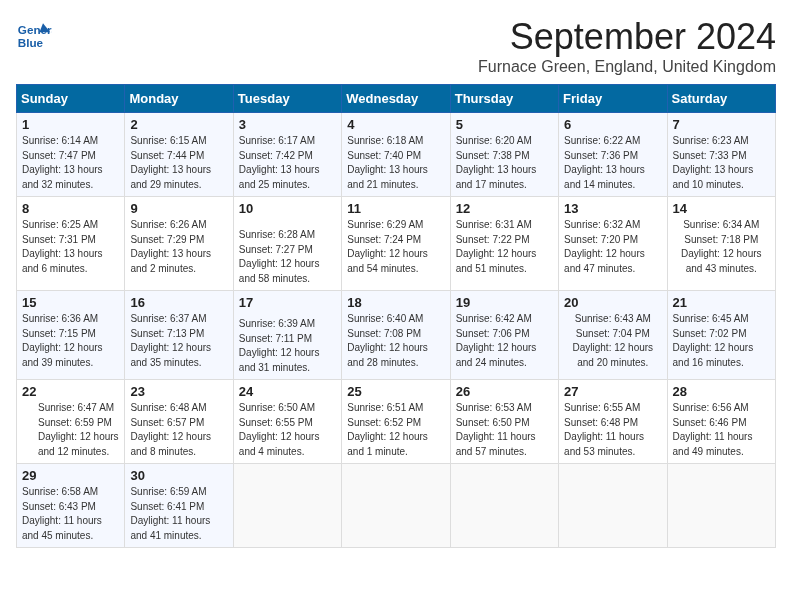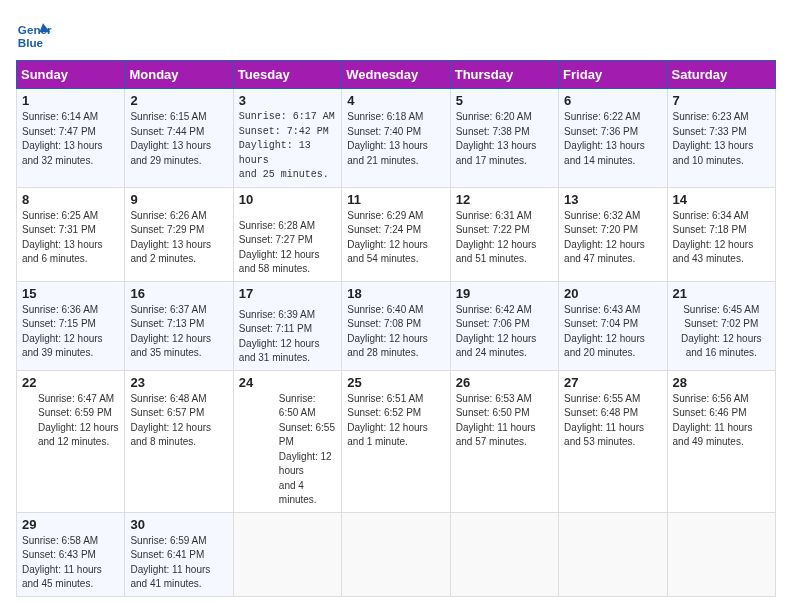--- a/index.html
+++ b/index.html
@@ -36,21 +36,21 @@
     .location {
       font-size: 16px;
       color: #444;
     }
     table {
       width: 100%;
       border-collapse: collapse;
       font-size: 11px;
     }
     thead tr {
-      background-color: #a21caf;
+      background-color: #0369a1;
       color: #fff;
     }
     thead th {
       padding: 6px 4px;
       text-align: left;
       font-size: 13px;
       font-weight: bold;
       border: 1px solid #2060b0;
     }
     tbody tr {
@@ -88,20 +88,22 @@
 
 <div class="header">
   <div class="logo">
     <svg class="logo-icon" viewBox="0 0 40 40">
       <text x="2" y="20" font-size="13" font-weight="bold" fill="#1a5fa8">General</text>
       <text x="2" y="34" font-size="13" font-weight="bold" fill="#1a5fa8">Blue</text>
       <polygon points="30,8 38,18 26,18" fill="#1a5fa8"></polygon>
     </svg>
   </div>
   <div class="title-block">
+    <div class="month-title">September 2024</div>
+    <div class="location">Furnace Green, England, United Kingdom</div>
   </div>
 </div>
 
 <table>
   <thead>
     <tr>
     <th>Sunday</th>
         <th>Monday</th>
         <th>Tuesday</th>
         <th>Wednesday</th>
@@ -121,21 +123,21 @@
         </td>
         <td>
           <span class="day-num">2</span>
           <div class="day-detail" style="white-space: pre-line;">Sunrise: 6:15 AM
 Sunset: 7:44 PM
 Daylight: 13 hours
 and 29 minutes.</div>
         </td>
         <td>
           <span class="day-num">3</span>
-          <div class="day-detail" style="white-space: pre-line; font-family: Liberation Mono, monospace;">Sunrise: 6:17 AM
+          <div class="day-detail" style="white-space: pre-line;">Sunrise: 6:17 AM
 Sunset: 7:42 PM
 Daylight: 13 hours
 and 25 minutes.</div>
         </td>
         <td>
           <span class="day-num">4</span>
           <div class="day-detail" style="white-space: pre-line;">Sunrise: 6:18 AM
 Sunset: 7:40 PM
 Daylight: 13 hours
 and 21 minutes.</div>
@@ -200,21 +202,21 @@
         </td>
         <td>
           <span class="day-num">13</span>
           <div class="day-detail" style="white-space: pre-line;">Sunrise: 6:32 AM
 Sunset: 7:20 PM
 Daylight: 12 hours
 and 47 minutes.</div>
         </td>
         <td>
           <span class="day-num">14</span>
-          <div class="day-detail" style="white-space: pre-line;">Sunrise: 6:34 AM
+          <div class="day-detail" style="white-space: pre-line; text-align: center;">Sunrise: 6:34 AM
 Sunset: 7:18 PM
 Daylight: 12 hours
 and 43 minutes.</div>
         </td>
       </tr>
       <tr>
         <td>
           <span class="day-num">15</span>
           <div class="day-detail" style="white-space: pre-line;">Sunrise: 6:36 AM
 Sunset: 7:15 PM
@@ -244,28 +246,28 @@
         </td>
         <td>
           <span class="day-num">19</span>
           <div class="day-detail" style="white-space: pre-line;">Sunrise: 6:42 AM
 Sunset: 7:06 PM
 Daylight: 12 hours
 and 24 minutes.</div>
         </td>
         <td>
           <span class="day-num">20</span>
-          <div class="day-detail" style="white-space: pre-line;">Sunrise: 6:43 AM
+          <div class="day-detail" style="white-space: pre-line; text-align: center;">Sunrise: 6:43 AM
 Sunset: 7:04 PM
 Daylight: 12 hours
 and 20 minutes.</div>
         </td>
         <td>
           <span class="day-num">21</span>
-          <div class="day-detail" style="white-space: pre-line; text-align: center;">Sunrise: 6:45 AM
+          <div class="day-detail" style="white-space: pre-line;">Sunrise: 6:45 AM
 Sunset: 7:02 PM
 Daylight: 12 hours
 and 16 minutes.</div>
         </td>
       </tr>
       <tr>
         <td>
           <span class="day-num">22</span>
           <div class="day-detail" style="white-space: pre-line; margin-left: 16px;">Sunrise: 6:47 AM
 Sunset: 6:59 PM
@@ -274,21 +276,21 @@
         </td>
         <td>
           <span class="day-num">23</span>
           <div class="day-detail" style="white-space: pre-line;">Sunrise: 6:48 AM
 Sunset: 6:57 PM
 Daylight: 12 hours
 and 8 minutes.</div>
         </td>
         <td>
           <span class="day-num">24</span>
-          <div class="day-detail" style="white-space: pre-line; margin-left: 40px;">Sunrise: 6:50 AM
+          <div class="day-detail" style="white-space: pre-line;">Sunrise: 6:50 AM
 Sunset: 6:55 PM
 Daylight: 12 hours
 and 4 minutes.</div>
         </td>
         <td>
           <span class="day-num">25</span>
           <div class="day-detail" style="white-space: pre-line;">Sunrise: 6:51 AM
 Sunset: 6:52 PM
 Daylight: 12 hours
 and 1 minute.</div>

